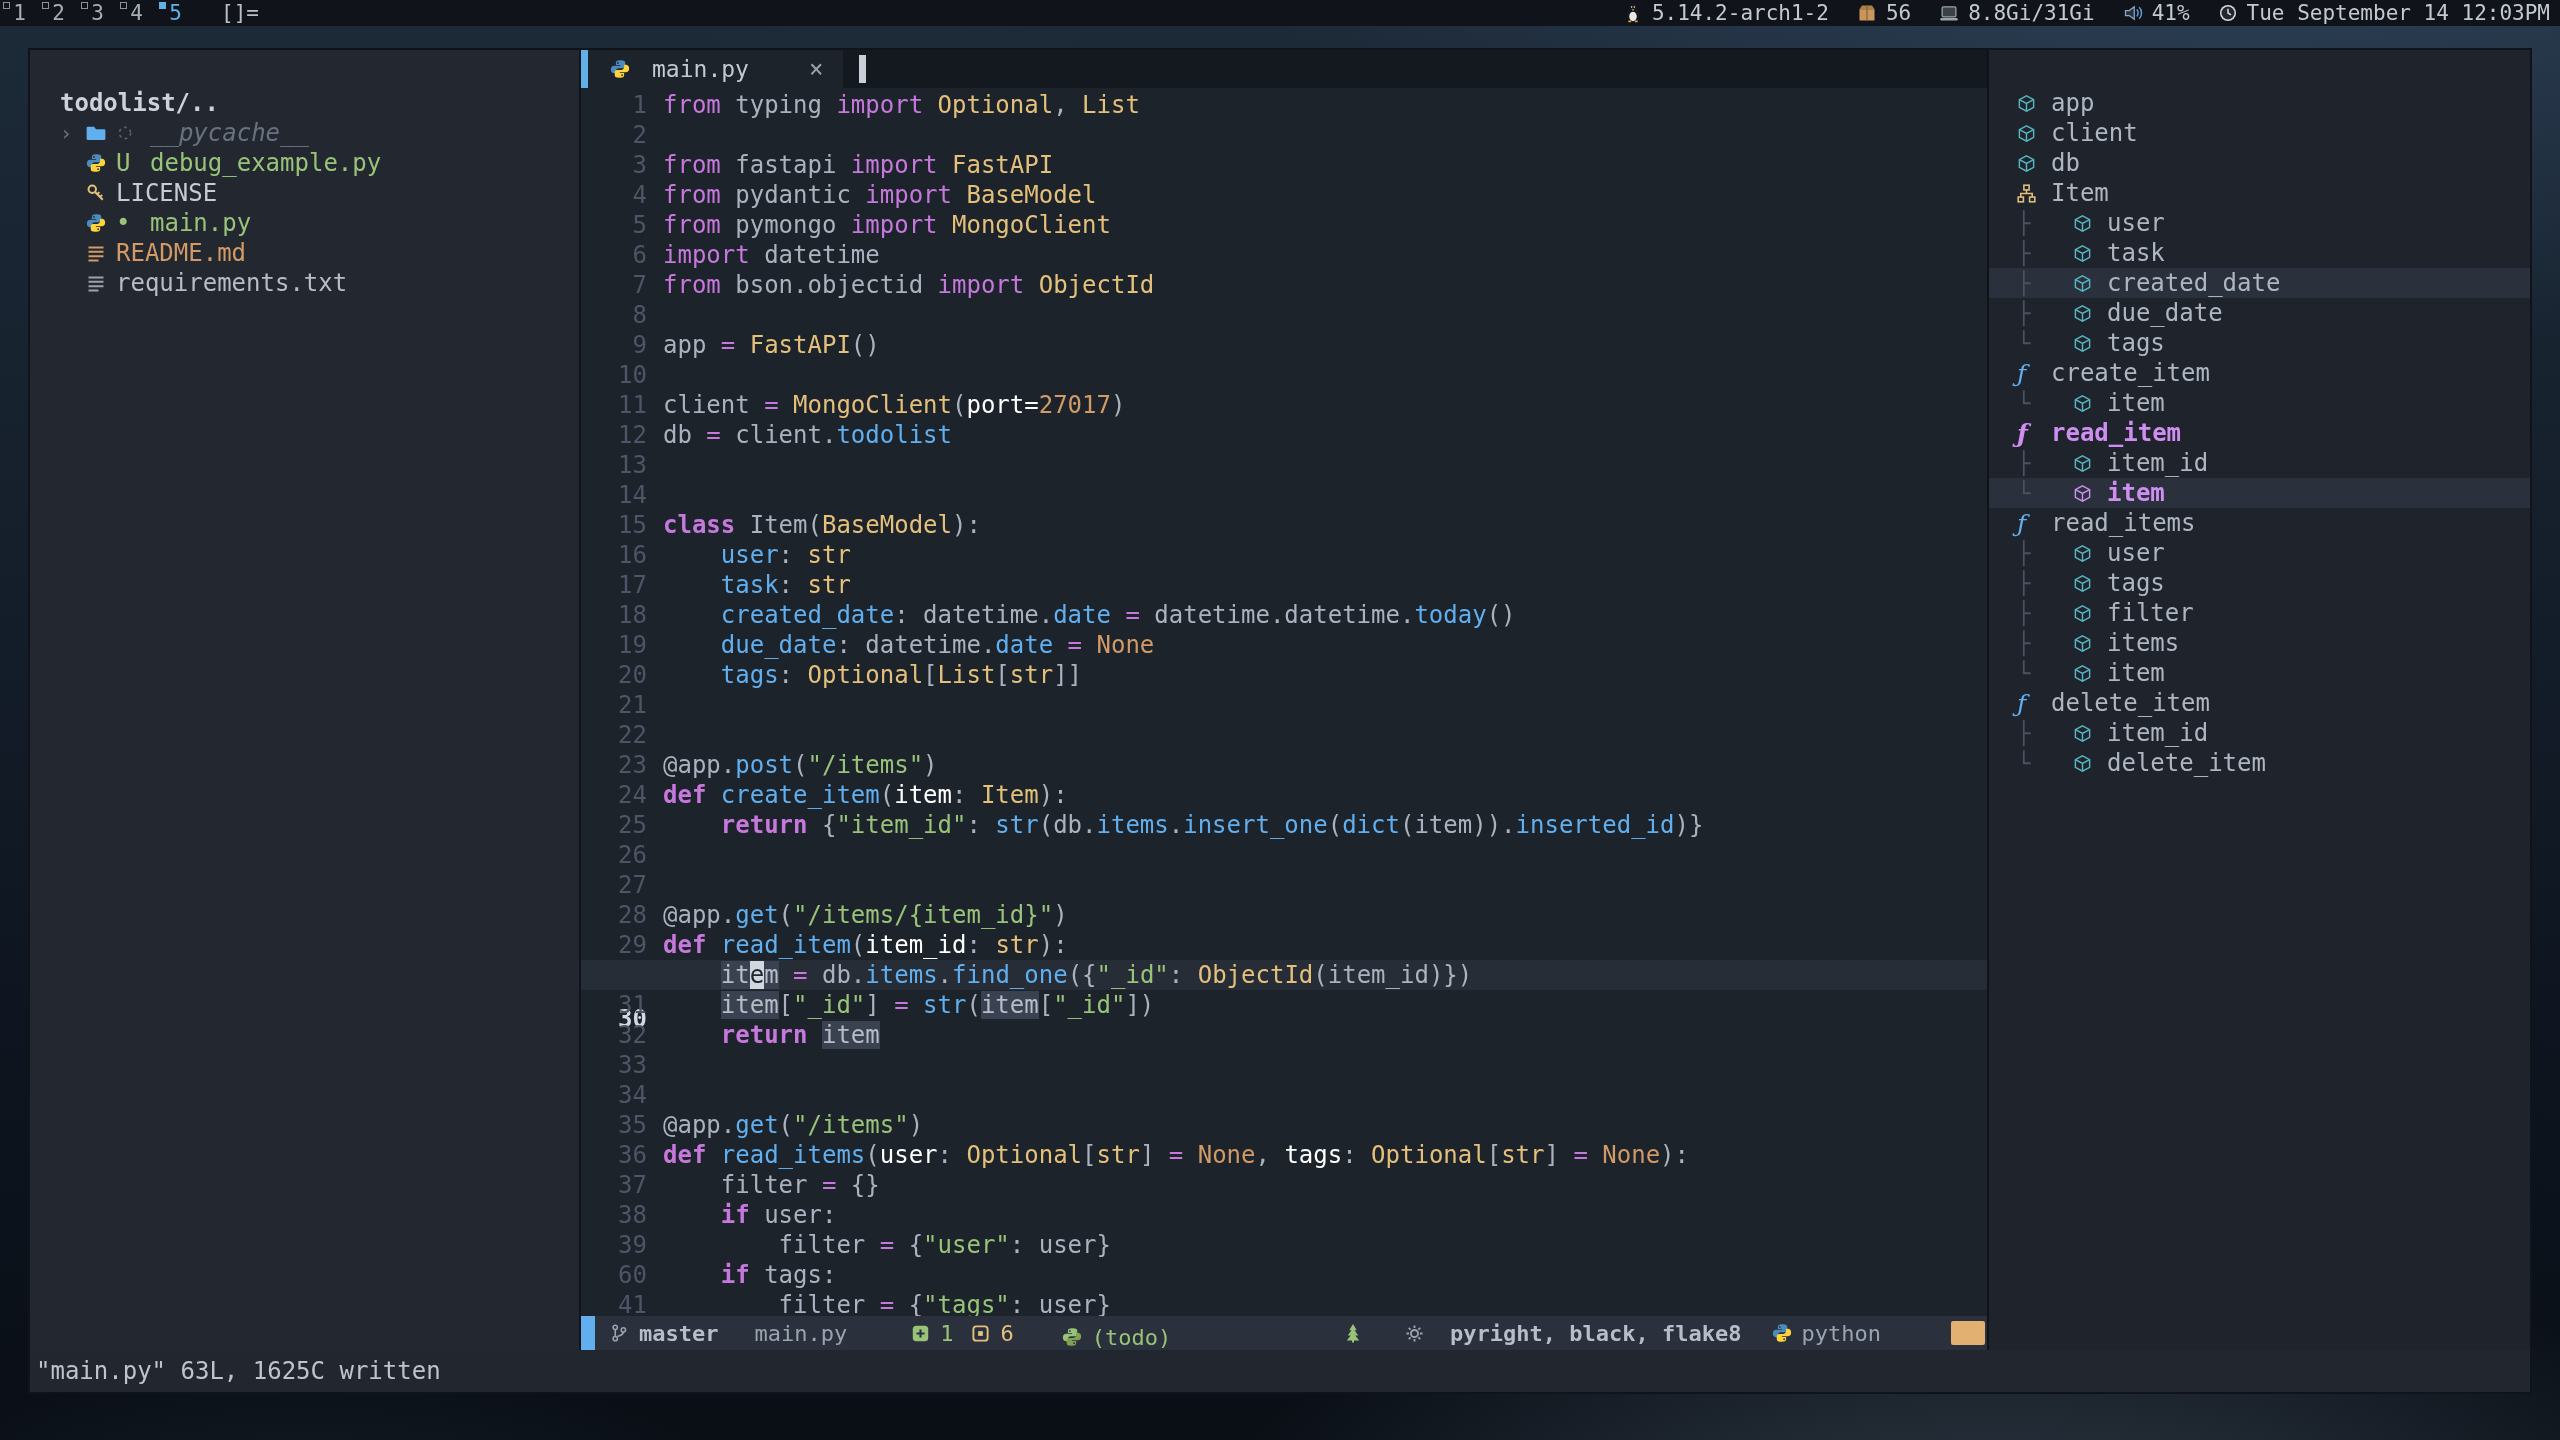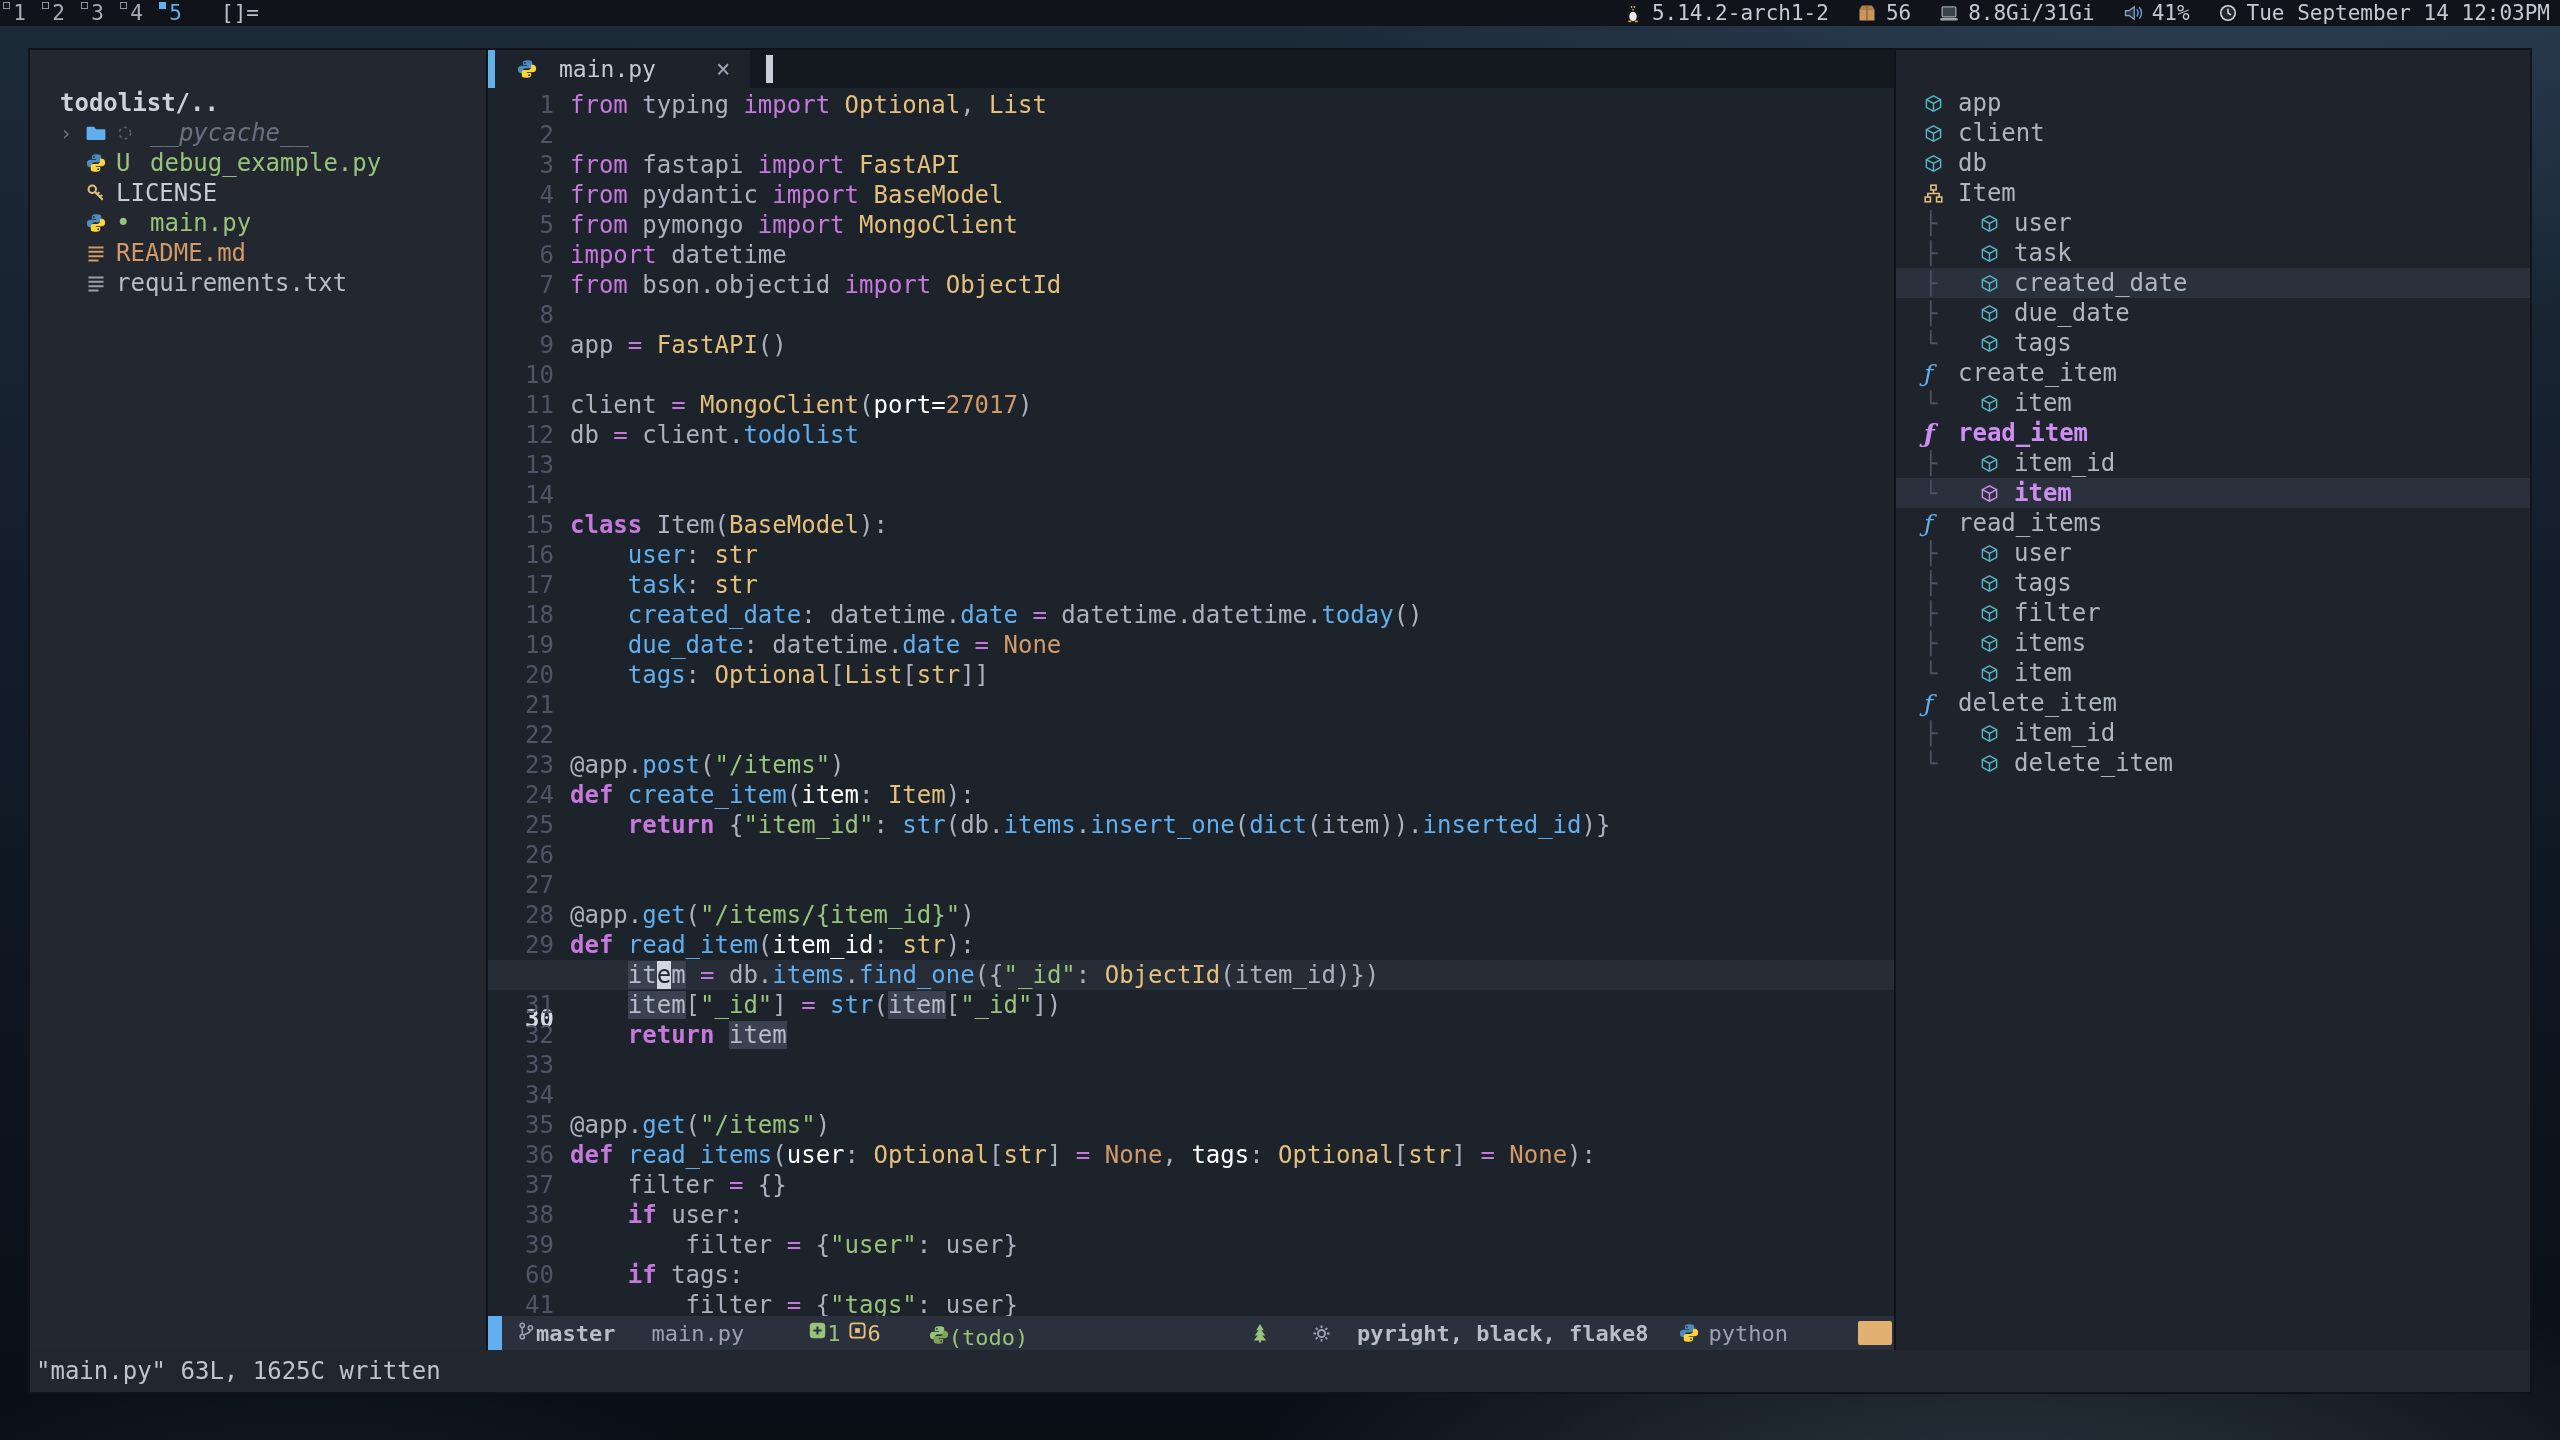--- a/index.html
+++ b/index.html
@@ -22,21 +22,21 @@
   .ws.active .sq{background:#5fb1e8;border-color:#5fb1e8;}
   .layoutsym{margin-left:26px;color:#b9c0c9;}
   .tb-right{margin-left:auto;display:flex;align-items:center;gap:28px;padding-right:10px;color:#c3c9d1;}
   .tb-seg{display:flex;align-items:center;gap:9px;}
   
   .window{position:absolute;left:28px;top:48px;width:2504px;height:1346px;
     background:#1d232b;border:2px solid #10141a;box-sizing:border-box;
     display:flex;flex-direction:column;}
   .main{display:flex;flex:1;min-height:0;}
   
-  .tree{width:456px;background:#232830;padding-top:38px;box-sizing:border-box;overflow:hidden;font-size:24px;}
+  .tree{width:549px;background:#232830;padding-top:38px;box-sizing:border-box;overflow:hidden;font-size:24px;}
   .trow{height:30px;display:flex;align-items:center;padding-left:30px;white-space:pre;cursor:pointer;}
   .tree-title{font-weight:bold;color:#ccd2da;cursor:default;}
   .texp{width:26px;color:#6b7380;font-size:20px;}
   .tico{width:30px;display:flex;align-items:center;}
   .tico2{width:34px;display:flex;align-items:center;}
   .tbadge{width:34px;color:#98c379;}
   .tname-green{color:#98c379;} .tname-plain{color:#c5ccd6;}
   .tname-dim{color:#697180;font-style:italic;} .tname-orange{color:#d19a66;}
   .tname-gray{color:#b6bdc7;}
   
@@ -57,21 +57,21 @@
   .tok-kw{color:#c678dd} .tok-kb{color:#c678dd;font-weight:bold}
   .tok-ty{color:#e5c07b} .tok-fn{color:#61afef} .tok-at{color:#61afef}
   .tok-pa{color:#ffffff} .tok-nu{color:#d19a66} .tok-st{color:#98c379}
   .tok-fg{color:#abb2bf} .tok-op{color:#c678dd}
   .tok-hl{background:#3a4150;color:#b6bdc7}
   .tok-cu{background:#d0d7e1;color:#20252d}
   .tok-g{display:inline-block;width:4ch;background:linear-gradient(#39404c,#39404c) left top/1px 100% no-repeat;}
   
   .statusline{height:34px;background:#2b313c;display:flex;align-items:center;font-size:22px;color:#9aa3b2;flex:none;}
   .sl-block{width:14px;height:100%;background:#61afef;flex:none;}
-  .sl-seg{display:flex;align-items:flex-start;}
+  .sl-seg{display:flex;align-items:center;gap:10px;}
   .sl-bold{font-weight:bold;color:#b6bec9;}
   .sl-green{color:#98c379;} .sl-orange{color:#e5c07b;}
   .sl-right{margin-left:auto;display:flex;align-items:center;}
   .sl-progress{width:34px;height:24px;background:#e2b070;border-radius:2px;margin:0 2px 0 70px;}
   
   .outline{flex:1;background:#1f242c;padding-top:38px;box-sizing:border-box;overflow:hidden;font-size:24px;}
   .orow{height:30px;display:flex;align-items:center;padding-left:28px;white-space:pre;cursor:pointer;}
   .orow.hl{background:#2a313c;}
   .obranch{color:#4a5262;font-size:22px;width:0;}
   .obranch.d1{width:56px;}

